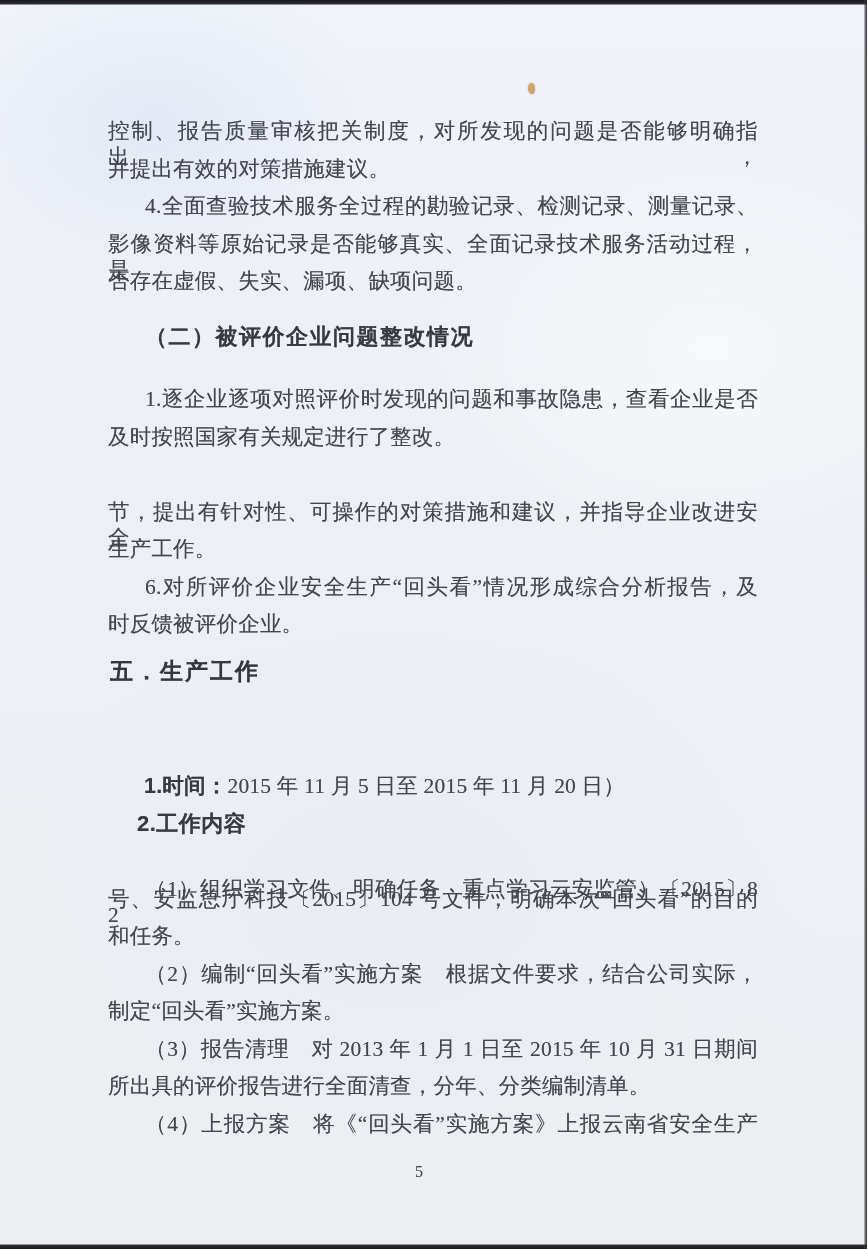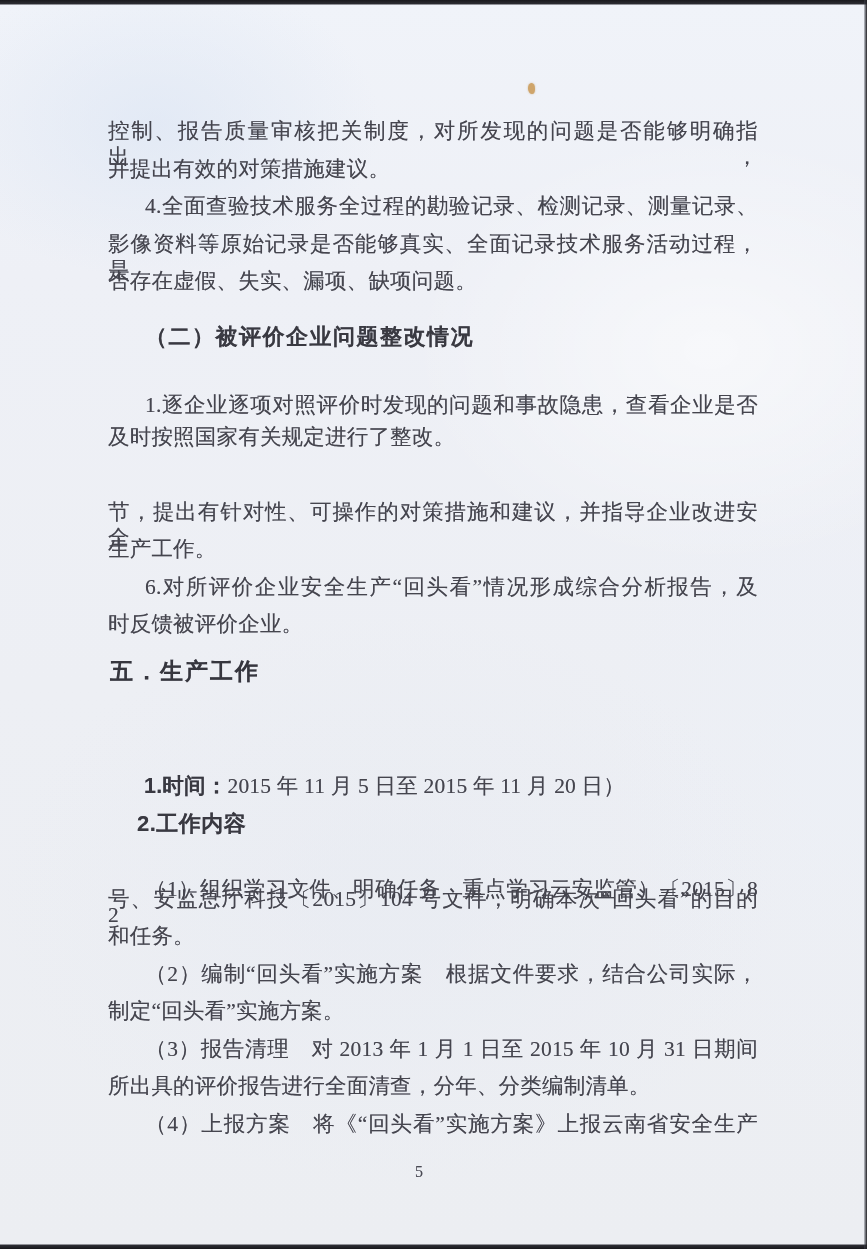--- a/index.html
+++ b/index.html
@@ -74,21 +74,21 @@
   <div class="edge edge-bottom"></div>
   <div class="edge edge-right"></div>
   <div class="speck"></div>
   <div id="text-layer">
       <div class="line full" style="top: 118px;">控制、报告质量审核把关制度，对所发现的问题是否能够明确指出，</div>
       <div class="line left" style="top: 156px;">并提出有效的对策措施建议。</div>
       <div class="line indent-full" style="top: 193px;">4.全面查验技术服务全过程的勘验记录、检测记录、测量记录、</div>
       <div class="line full" style="top: 231px;">影像资料等原始记录是否能够真实、全面记录技术服务活动过程，是</div>
       <div class="line left" style="top: 268px;">否存在虚假、失实、漏项、缺项问题。</div>
       <div class="line heading" style="top: 324px;">（二）被评价企业问题整改情况</div>
-      <div class="line indent-full" style="top: 386px; margin-top: 6px;">1.逐企业逐项对照评价时发现的问题和事故隐患，查看企业是否</div>
+      <div class="line indent-full" style="top: 386px;">1.逐企业逐项对照评价时发现的问题和事故隐患，查看企业是否</div>
       <div class="line left" style="top: 424px;">及时按照国家有关规定进行了整改。</div>
       <div class="line full" style="top: 499px;">节，提出有针对性、可操作的对策措施和建议，并指导企业改进安全</div>
       <div class="line left" style="top: 536px;">生产工作。</div>
       <div class="line indent-full" style="top: 574px;">6.对所评价企业安全生产“回头看”情况形成综合分析报告，及</div>
       <div class="line left" style="top: 611px;">时反馈被评价企业。</div>
       <div class="line heading-major" style="top: 658px;">五．生产工作</div>
       <div class="line indent-left" style="top: 773px;"><span class="seg-bold">1.时间：</span><span>2015 年 11 月 5 日至 2015 年 11 月 20 日）</span></div>
       <div class="line heading-indent" style="top: 811px;">2.工作内容</div>
       <div class="line indent-full" style="top: 876px;">（1）组织学习文件、明确任务　重点学习云安监管）〔2015〕82</div>
       <div class="line full" style="top: 886px;">号、安监总厅科技〔2015〕104 号文件，明确本次“回头看”的目的</div>

